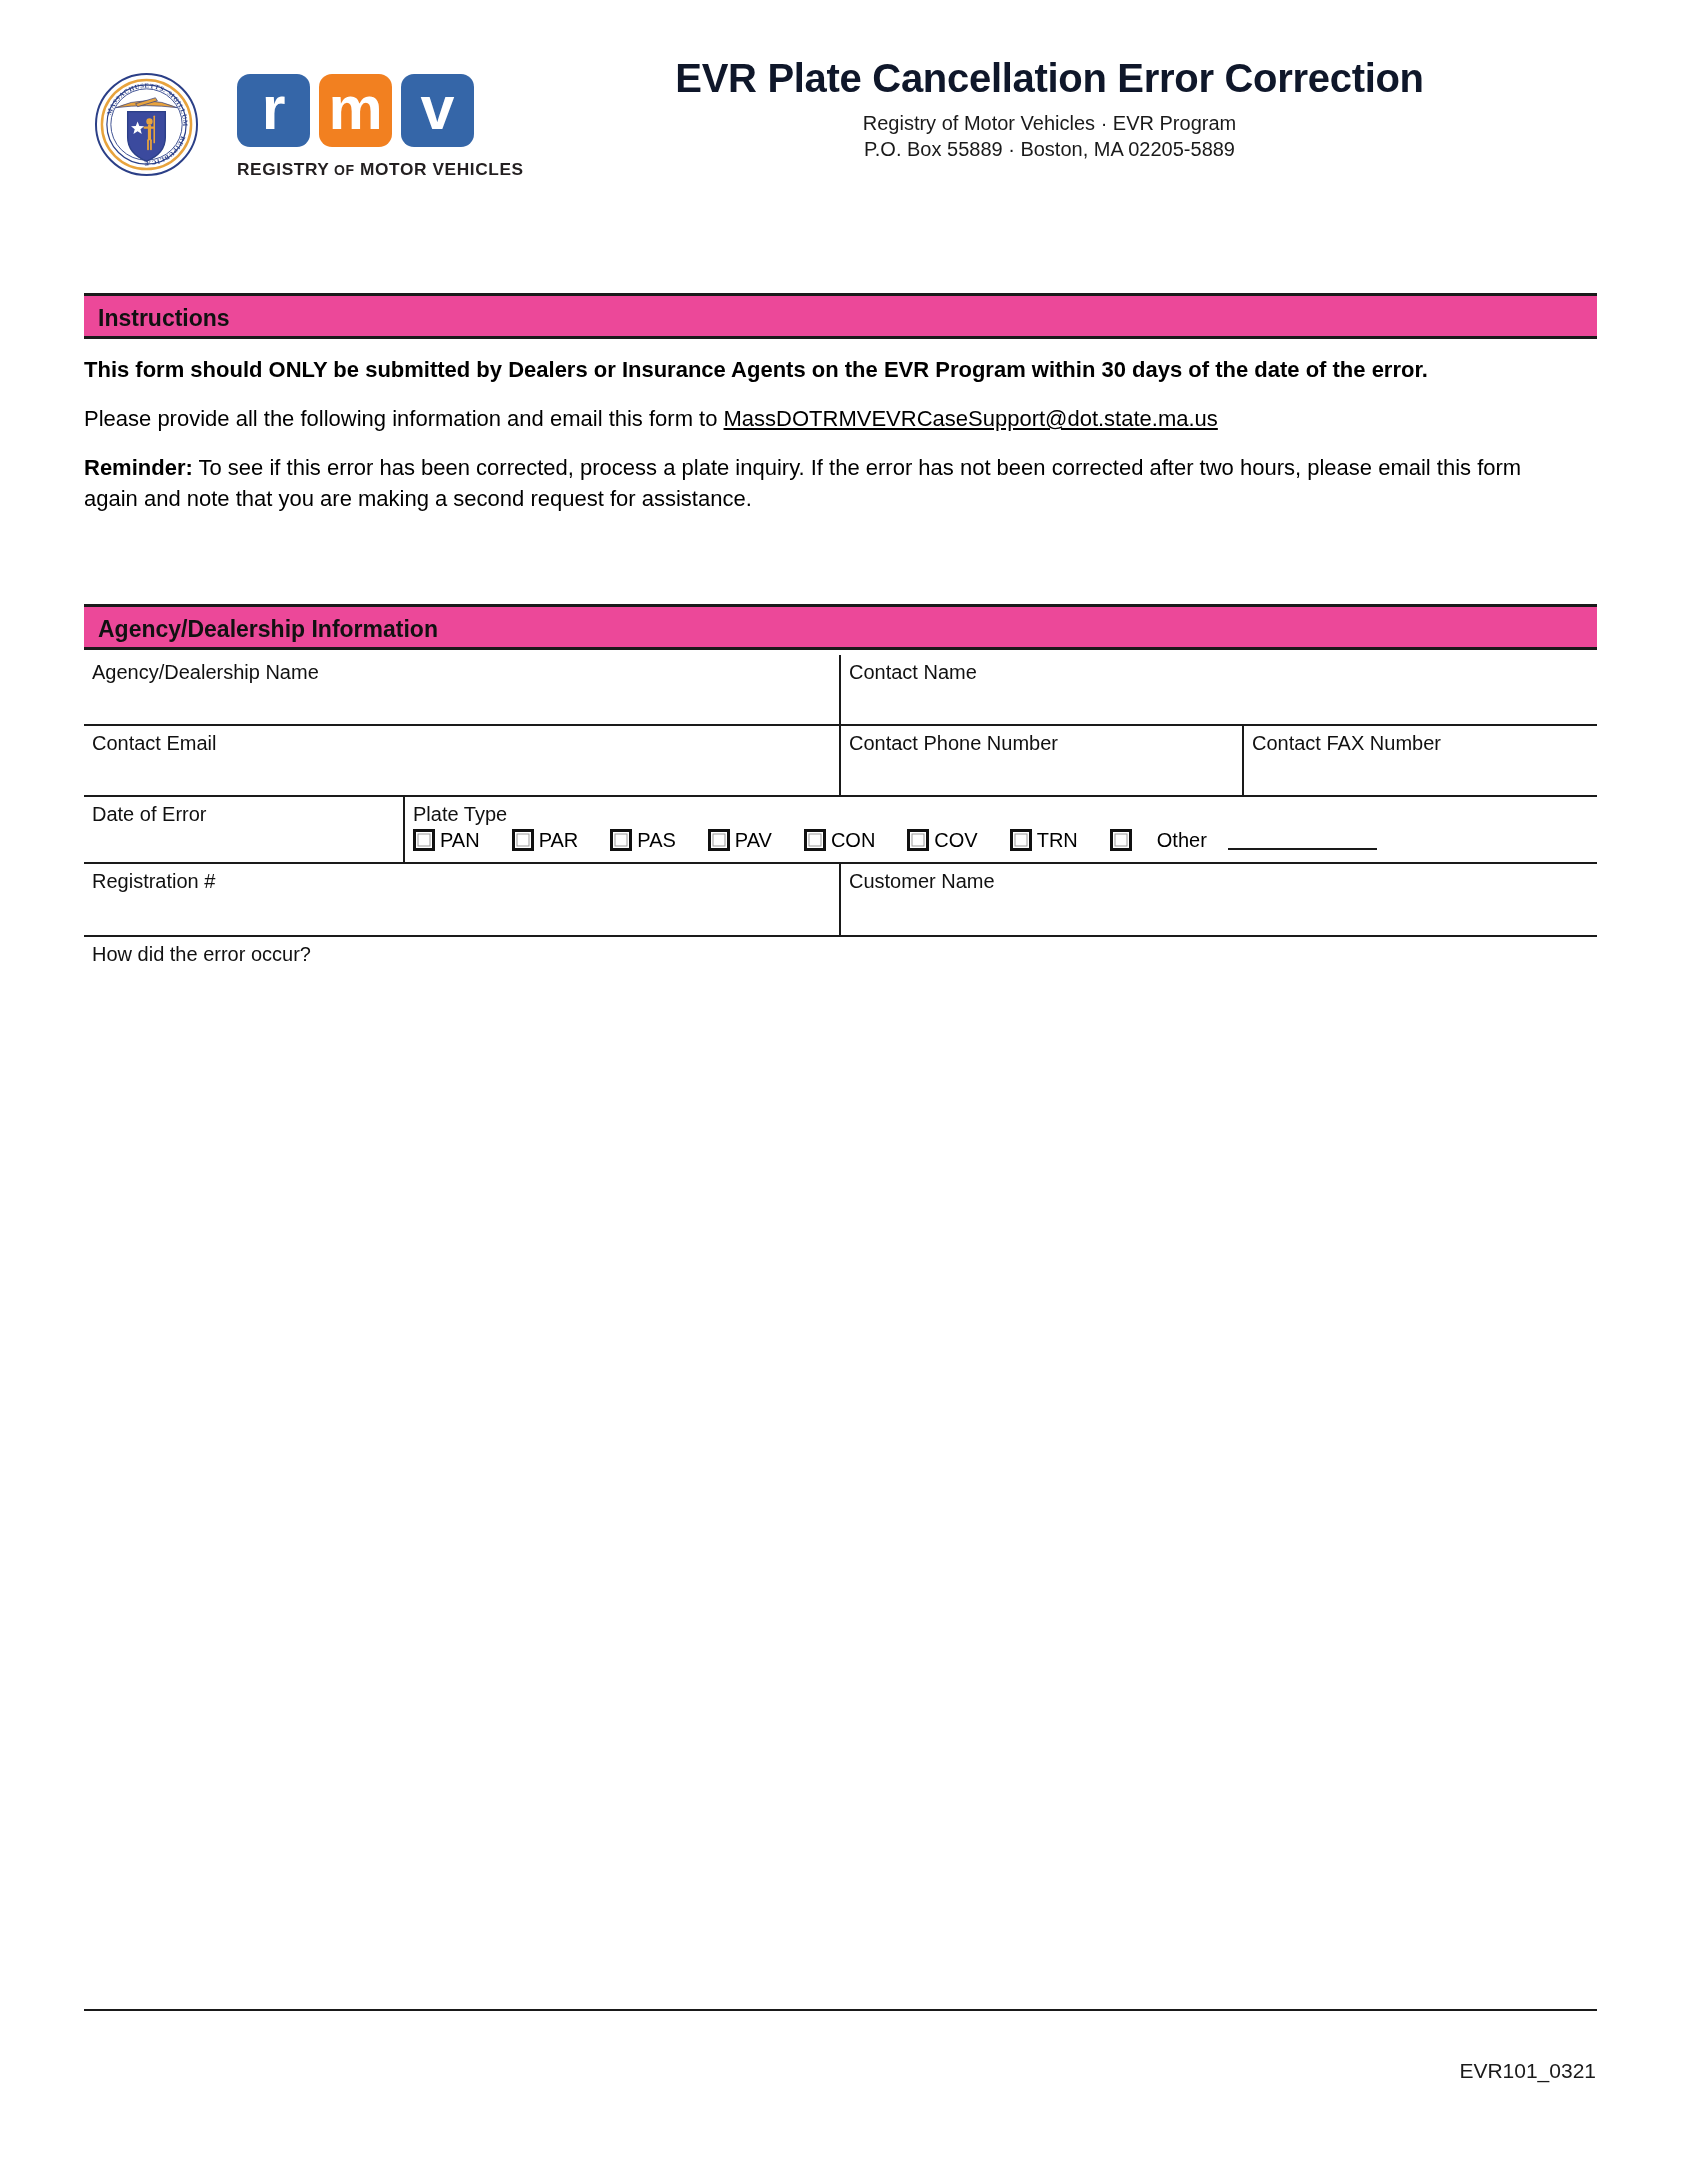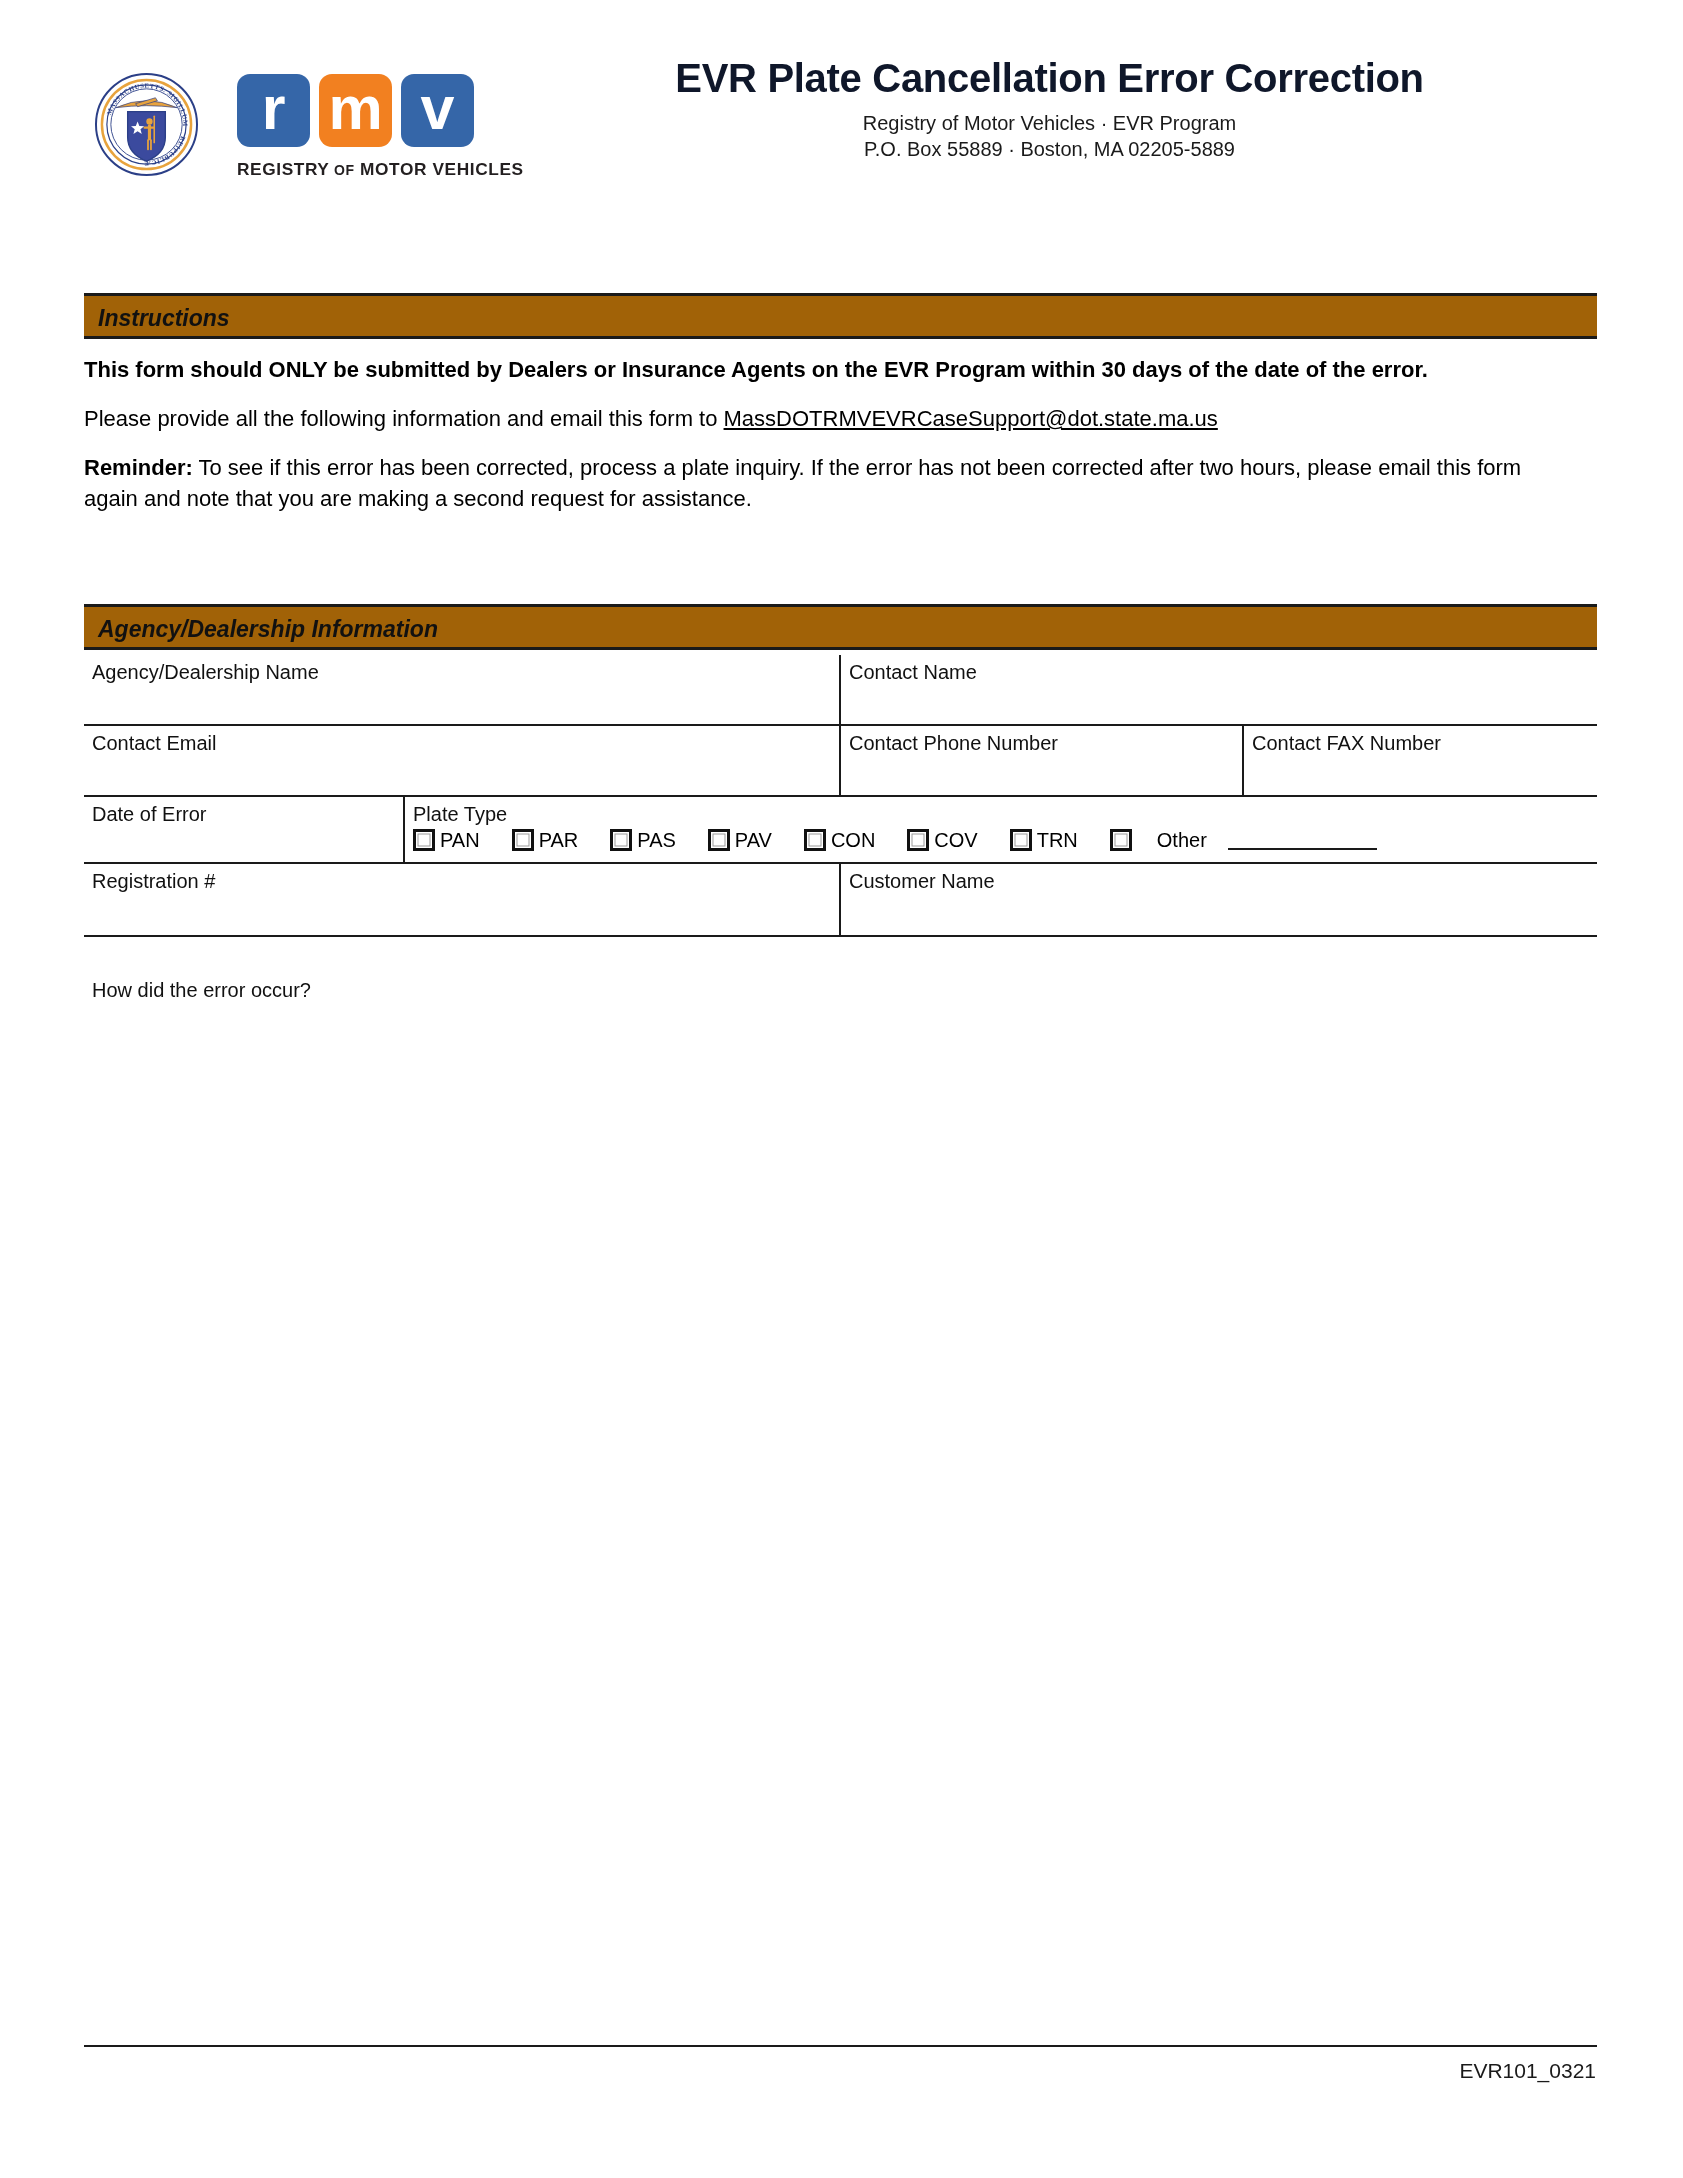--- a/index.html
+++ b/index.html
@@ -103,25 +103,24 @@
     color: #1a1a1a;
     margin-top: 8px;
   }
 
   
   .section-bar {
     position: absolute;
     left: 84px;
     width: 1513px;
     height: 46px;
-    background: #a16207;
+    background: #ec4899;
     border-top: 3px solid #1a1a1a;
     border-bottom: 3px solid #1a1a1a;
     box-sizing: border-box;
-    font-style: italic;
   }
   .section-bar .lbl {
     position: absolute;
     left: 14px;
     top: 9px;
     font-size: 23px;
     font-weight: bold;
     color: #111111;
   }
 
@@ -387,21 +386,21 @@
 
     <div class="ft-row" style="height:73px;text-align:center;">
       <div class="ft-cell" style="left:0; width:755px;">
         <div class="ft-lbl">Registration #</div>
       </div>
       <div class="ft-cell vdiv" style="left:755px; width:757px;">
         <div class="ft-lbl">Customer Name</div>
       </div>
     </div>
 
-    <div class="ft-row" style="height:1074px;margin-top:36px;">
+    <div class="ft-row" style="height:1074px;">
       <div class="ft-lbl">How did the error occur?</div>
     </div>
 
   </div>
 
   <div class="footer">EVR101_0321</div>
 
 </div>
 
 

